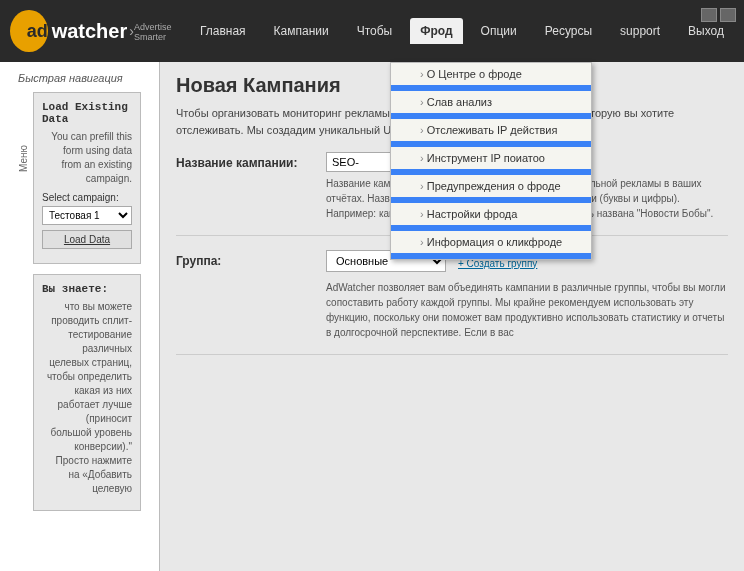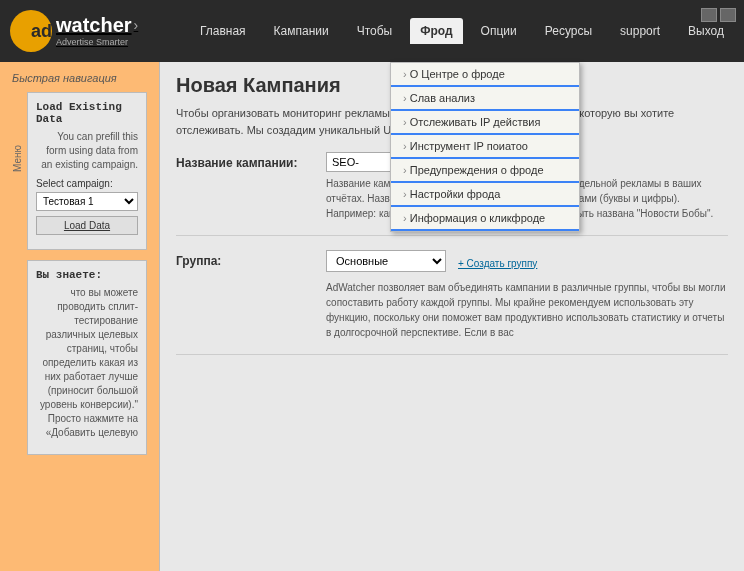--- a/index.html
+++ b/index.html
@@ -34,22 +34,21 @@
       display: flex;
       align-items: center;
       justify-content: flex-end;
       font-size: 18px;
       font-weight: bold;
       color: #2a2a2a;
       margin-right: 4px;
     }
     .logo-text-block {
       display: flex;
-      flex-direction: column;
-      text-decoration: underline;
+      flex-direction: row;
     }
     .logo-brand {
       color: #ffffff;
       font-size: 20px;
       font-weight: bold;
       line-height: 1;
     }
     .logo-chevron {
       color: #aaa;
       font-size: 14px;
@@ -88,26 +87,26 @@
     .dropdown-menu {
       position: absolute;
       top: 62px;
       background: #f5f5f0;
       border: 1px solid #bbb;
       z-index: 100;
       min-width: 190px;
       box-shadow: 2px 2px 5px rgba(0,0,0,0.3);
     }
     .dropdown-item {
-      padding: 5px 12px;
+      padding: 5px 29px;
       color: #333;
       cursor: pointer;
       font-size: 11px;
       white-space: nowrap;
-      border-bottom: 2px solid #3b82f6;
+      border-bottom: 6px solid #3b82f6;
     }
     .dropdown-item::before {
       content: '› ';
       color: #888;
     }
 
     
     .header-icons {
       display: flex;
       gap: 3px;
@@ -126,22 +125,22 @@
     .main-layout {
       display: flex;
       background: #d0d0d0;
       min-height: 509px;
     }
 
     
     .sidebar {
       width: 160px;
       min-width: 160px;
-      background: #fdba74;
-      padding: 10px 12px;
+      background: #ffffff;
+      padding: 10px 18px;
       border-right: 1px solid #bbb;
     }
     .sidebar-title {
       font-size: 11px;
       color: #555;
       margin-bottom: 8px;
       font-style: italic;
     }
     .sidebar-section {
       background: #e8e8e8;

